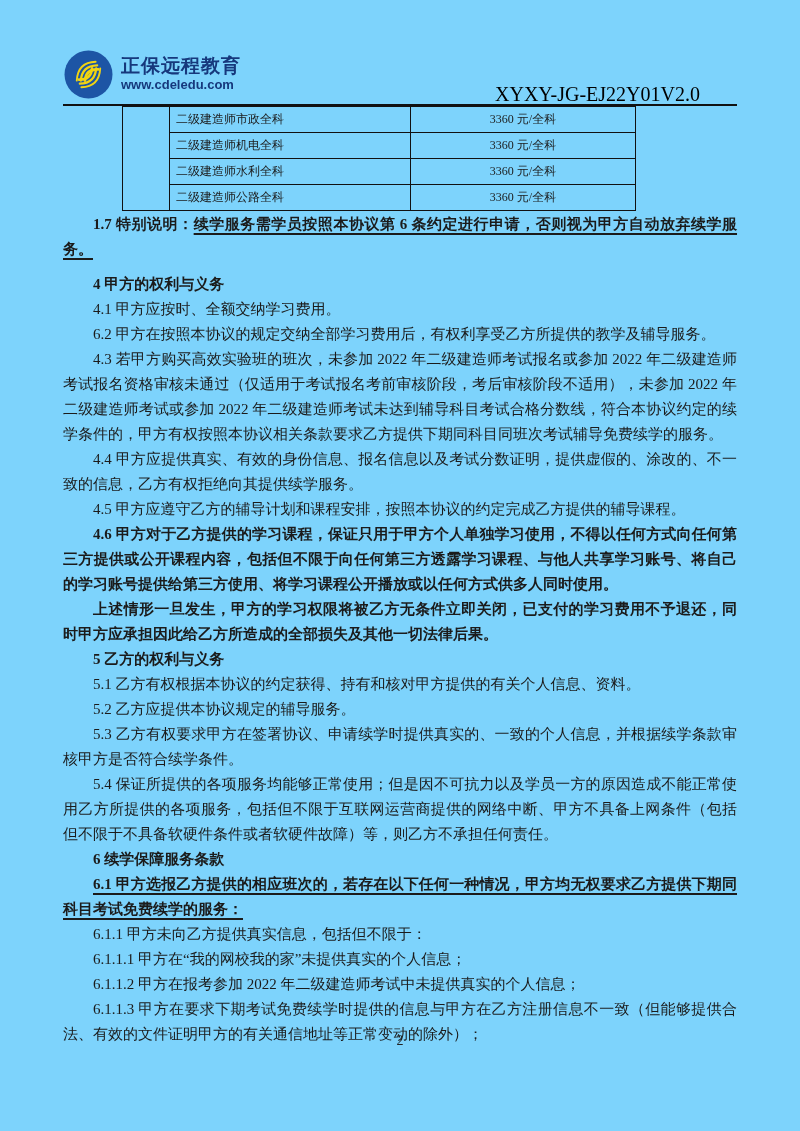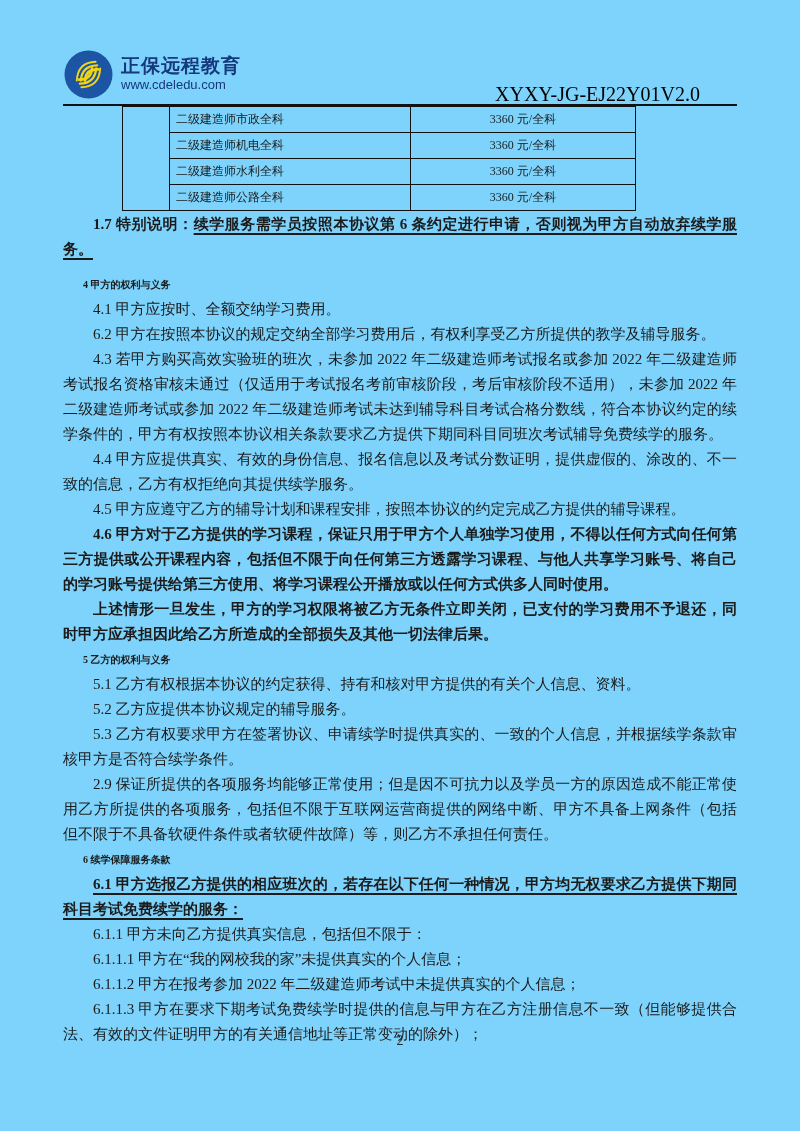--- a/index.html
+++ b/index.html
@@ -23,21 +23,21 @@
   .header-logo{position:absolute;left:64px;top:50px;display:flex;align-items:flex-start;}
   .logo-mark{width:49px;height:49px;display:block;}
   .brand-block{margin-left:8px;padding-top:5px;}
   .brand-name{
     font-family:"Liberation Sans","DejaVu Sans",sans-serif;
     font-weight:bold;font-size:19px;line-height:22px;
     color:var(--brand-text);letter-spacing:1px;
   }
   .brand-url{
     font-family:"Liberation Sans","DejaVu Sans",sans-serif;
-    font-weight:normal;font-size:13px;line-height:16px;
+    font-weight:bold;font-size:13px;line-height:16px;
     color:var(--brand-text);
   }
   .doc-code{
     position:absolute;right:100px;top:83px;
     font-size:20px;color:#000;
     font-family:"Liberation Serif","DejaVu Serif",serif;
   }
   .header-rule{
     position:absolute;left:63px;top:104px;width:674px;height:0;
     border-top:2px solid var(--rule);
@@ -56,21 +56,21 @@
   .price-table td.col-spacer{width:34px;}
   .price-table td.col-course{width:228px;text-align:left;}
   .price-table td.col-price{width:212px;text-align:center;}
   
   .content{
     position:absolute;left:63px;top:212px;width:674px;
     font-size:15px;line-height:25px;
     text-align:justify;
   }
   .content p{margin:0;text-indent:2em;}
-  .content p.heading{font-weight:bold;font-size:10px;font-family:Liberation Serif, serif;}
+  .content p.heading{font-weight:bold;font-size:15px;font-family:Liberation Serif, serif;}
   .content p.h4-gap{margin-top:10px;}
   .content p.bold{font-weight:bold;}
   .uline{
     text-decoration:underline;
     text-decoration-thickness:1.5px;
     text-underline-offset:4px;
   }
   
   .page-number{
     position:absolute;left:0;top:1033px;width:100%;
@@ -135,21 +135,21 @@
     <p>4.3 若甲方购买高效实验班的班次，未参加 2022 年二级建造师考试报名或参加 2022 年二级建造师考试报名资格审核未通过（仅适用于考试报名考前审核阶段，考后审核阶段不适用），未参加 2022 年二级建造师考试或参加 2022 年二级建造师考试未达到辅导科目考试合格分数线，符合本协议约定的续学条件的，甲方有权按照本协议相关条款要求乙方提供下期同科目同班次考试辅导免费续学的服务。</p>
     <p>4.4 甲方应提供真实、有效的身份信息、报名信息以及考试分数证明，提供虚假的、涂改的、不一致的信息，乙方有权拒绝向其提供续学服务。</p>
     <p>4.5 甲方应遵守乙方的辅导计划和课程安排，按照本协议的约定完成乙方提供的辅导课程。</p>
     <p class="bold">4.6 甲方对于乙方提供的学习课程，保证只用于甲方个人单独学习使用，不得以任何方式向任何第三方提供或公开课程内容，包括但不限于向任何第三方透露学习课程、与他人共享学习账号、将自己的学习账号提供给第三方使用、将学习课程公开播放或以任何方式供多人同时使用。</p>
     <p class="bold">上述情形一旦发生，甲方的学习权限将被乙方无条件立即关闭，已支付的学习费用不予退还，同时甲方应承担因此给乙方所造成的全部损失及其他一切法律后果。</p>
 
     <p class="heading">5 乙方的权利与义务</p>
     <p>5.1 乙方有权根据本协议的约定获得、持有和核对甲方提供的有关个人信息、资料。</p>
     <p>5.2 乙方应提供本协议规定的辅导服务。</p>
     <p>5.3 乙方有权要求甲方在签署协议、申请续学时提供真实的、一致的个人信息，并根据续学条款审核甲方是否符合续学条件。</p>
-    <p>2.9 保证所提供的各项服务均能够正常使用；但是因不可抗力以及学员一方的原因造成不能正常使用乙方所提供的各项服务，包括但不限于互联网运营商提供的网络中断、甲方不具备上网条件（包括但不限于不具备软硬件条件或者软硬件故障）等，则乙方不承担任何责任。</p>
+    <p>5.4 保证所提供的各项服务均能够正常使用；但是因不可抗力以及学员一方的原因造成不能正常使用乙方所提供的各项服务，包括但不限于互联网运营商提供的网络中断、甲方不具备上网条件（包括但不限于不具备软硬件条件或者软硬件故障）等，则乙方不承担任何责任。</p>
 
     <p class="heading">6 续学保障服务条款</p>
     <p class="bold"><span class="uline">6.1 甲方选报乙方提供的相应班次的，若存在以下任何一种情况，甲方均无权要求乙方提供下期同科目考试免费续学的服务：</span></p>
     <p>6.1.1 甲方未向乙方提供真实信息，包括但不限于：</p>
     <p>6.1.1.1 甲方在“我的网校我的家”未提供真实的个人信息；</p>
     <p>6.1.1.2 甲方在报考参加 2022 年二级建造师考试中未提供真实的个人信息；</p>
     <p>6.1.1.3 甲方在要求下期考试免费续学时提供的信息与甲方在乙方注册信息不一致（但能够提供合法、有效的文件证明甲方的有关通信地址等正常变动的除外）；</p>
 
   </div>
 

